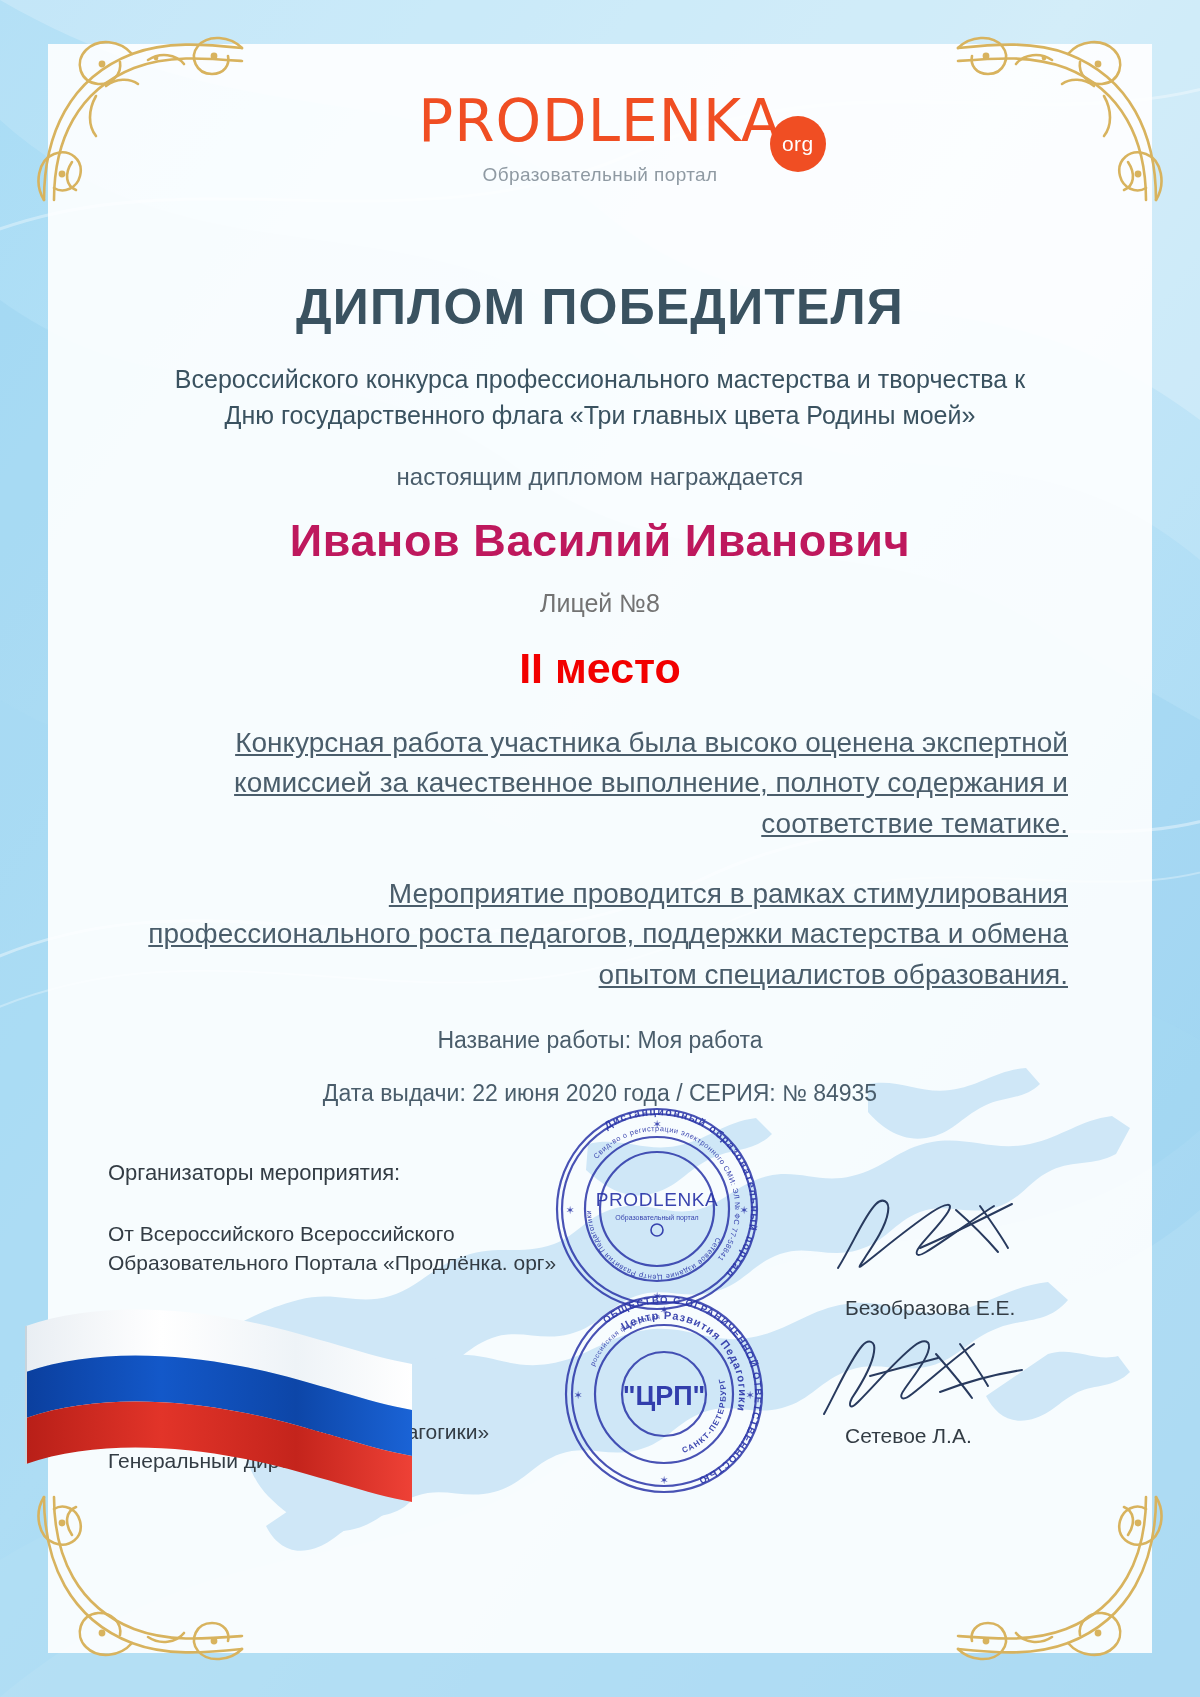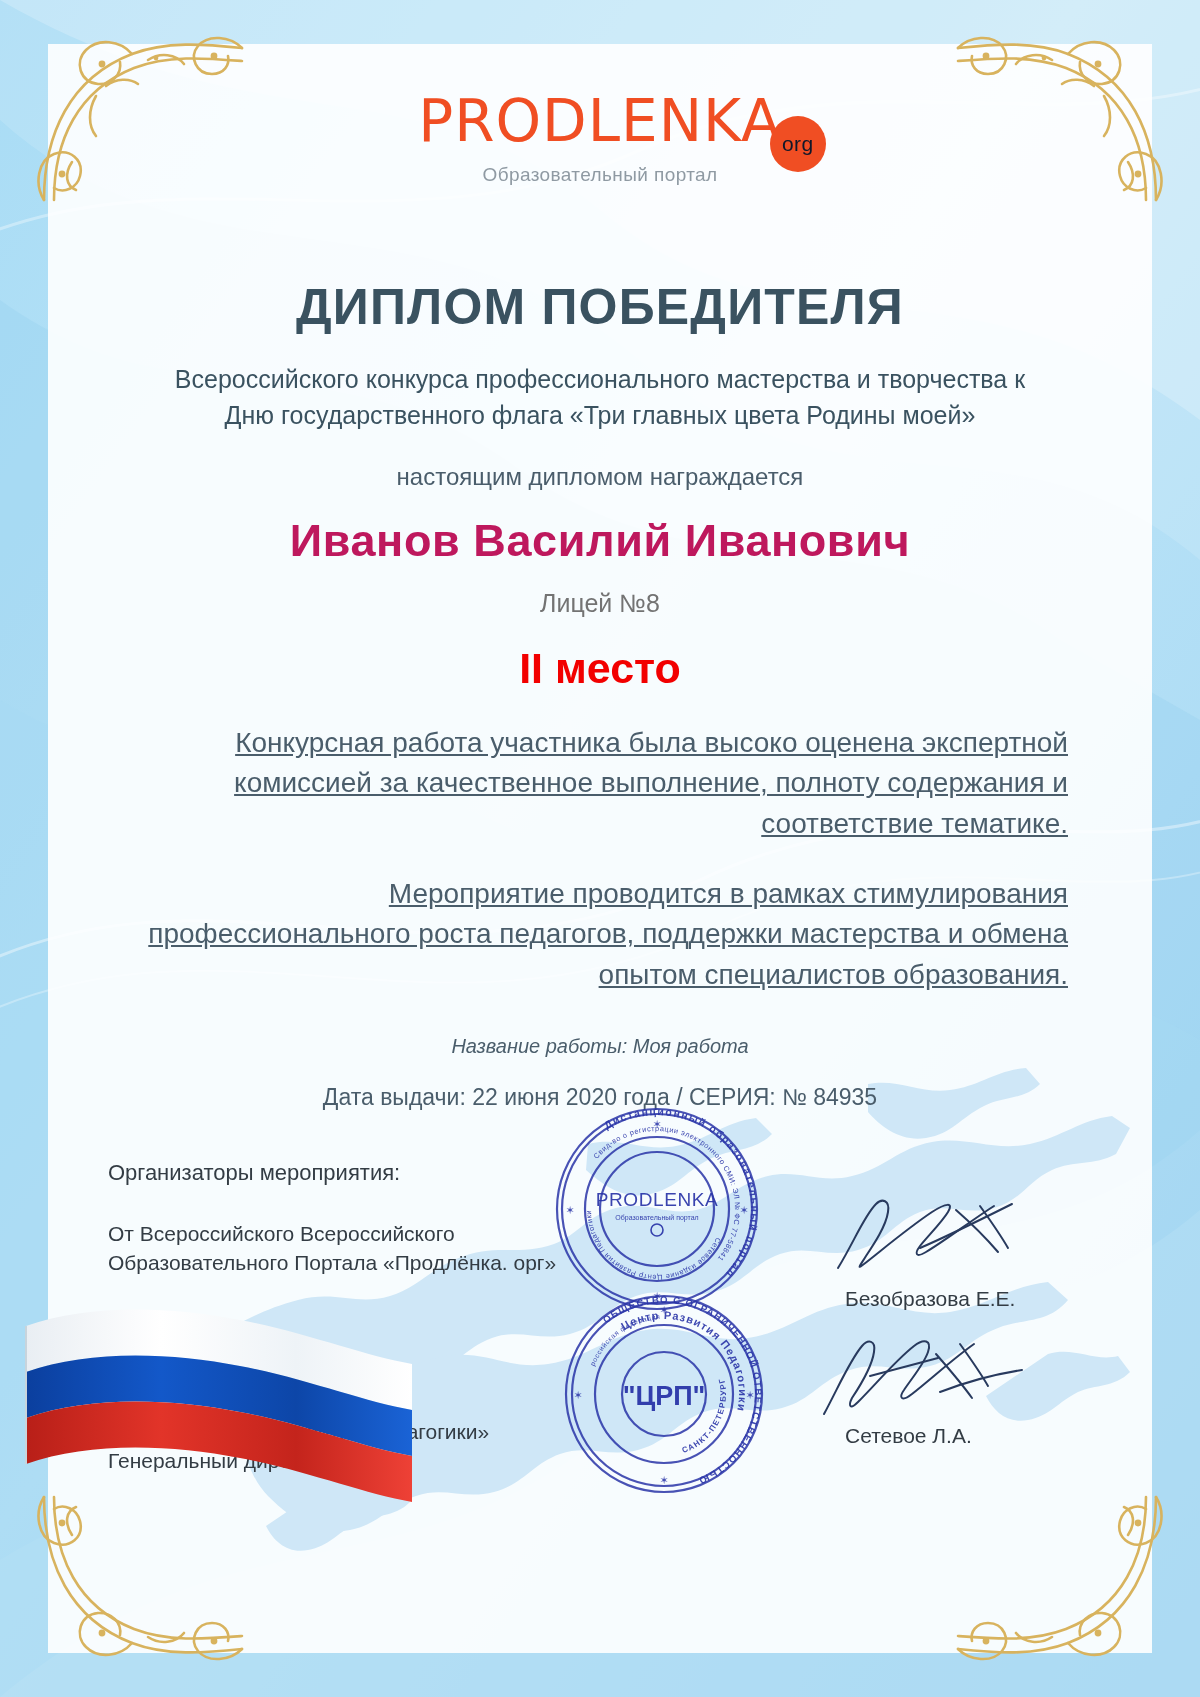--- a/index.html
+++ b/index.html
@@ -84,21 +84,21 @@
     font-weight: 400;
   }
   #logo-org-badge {
     position: absolute;
     right: -44px;
     bottom: -22px;
     width: 56px;
     height: 56px;
     border-radius: 50%;
     background: #f04e23;
-    color: #0f172a;
+    color: #ffffff;
     font-size: 21px;
     line-height: 56px;
     text-align: center;
     letter-spacing: 0.5px;
   }
   #logo-tagline {
     margin-top: 14px;
     font-size: 19px;
     color: #8f9aa3;
     letter-spacing: 0.4px;
@@ -153,25 +153,24 @@
   .body-par {
     margin-top: 30px;
     text-align: right;
     font-size: 28px;
     color: #4a5d6b;
     line-height: 1.44;
     padding: 0 32px;
     text-decoration: underline;
   }
   #work-title-line {
-    margin-top: 40px;
-    text-align: center;
-    font-size: 20px;
+    margin-top: 32px;
+    text-align: center;
+    font-size: 23px;
     color: #4a5d6b;
-    font-style: italic;
   }
   #issue-line {
     margin-top: 26px;
     text-align: center;
     font-size: 23px;
     color: #4a5d6b;
   }
 
   
   #footer {
@@ -198,21 +197,21 @@
     margin-top: 140px;
     margin-left: 8px;
   }
 
   .sig-name {
     position: absolute;
     font-size: 21px;
     color: #333c44;
     white-space: nowrap;
   }
-  #sig-name-1 { left: 845px; top: 127px; }
+  #sig-name-1 { left: 845px; top: 136px; }
   #sig-name-2 { left: 845px; top: 264px; }
 
   
   .signature {
     position: absolute;
     z-index: 7;
     pointer-events: none;
   }
   #signature-1 { left: 820px; top: 1190px; width: 210px; height: 90px; }
   #signature-2 { left: 810px; top: 1330px; width: 220px; height: 95px; }

